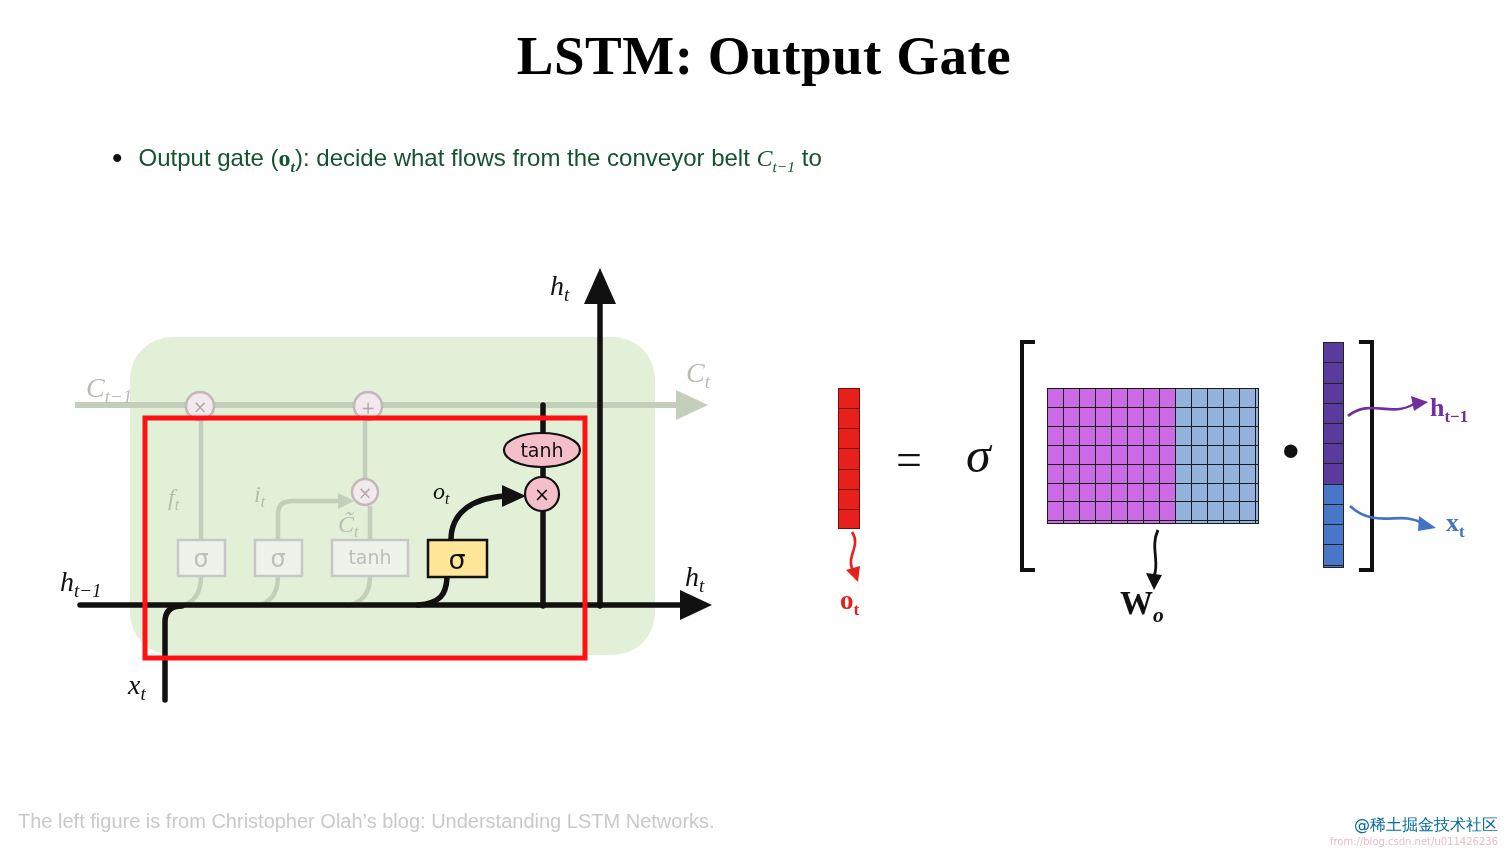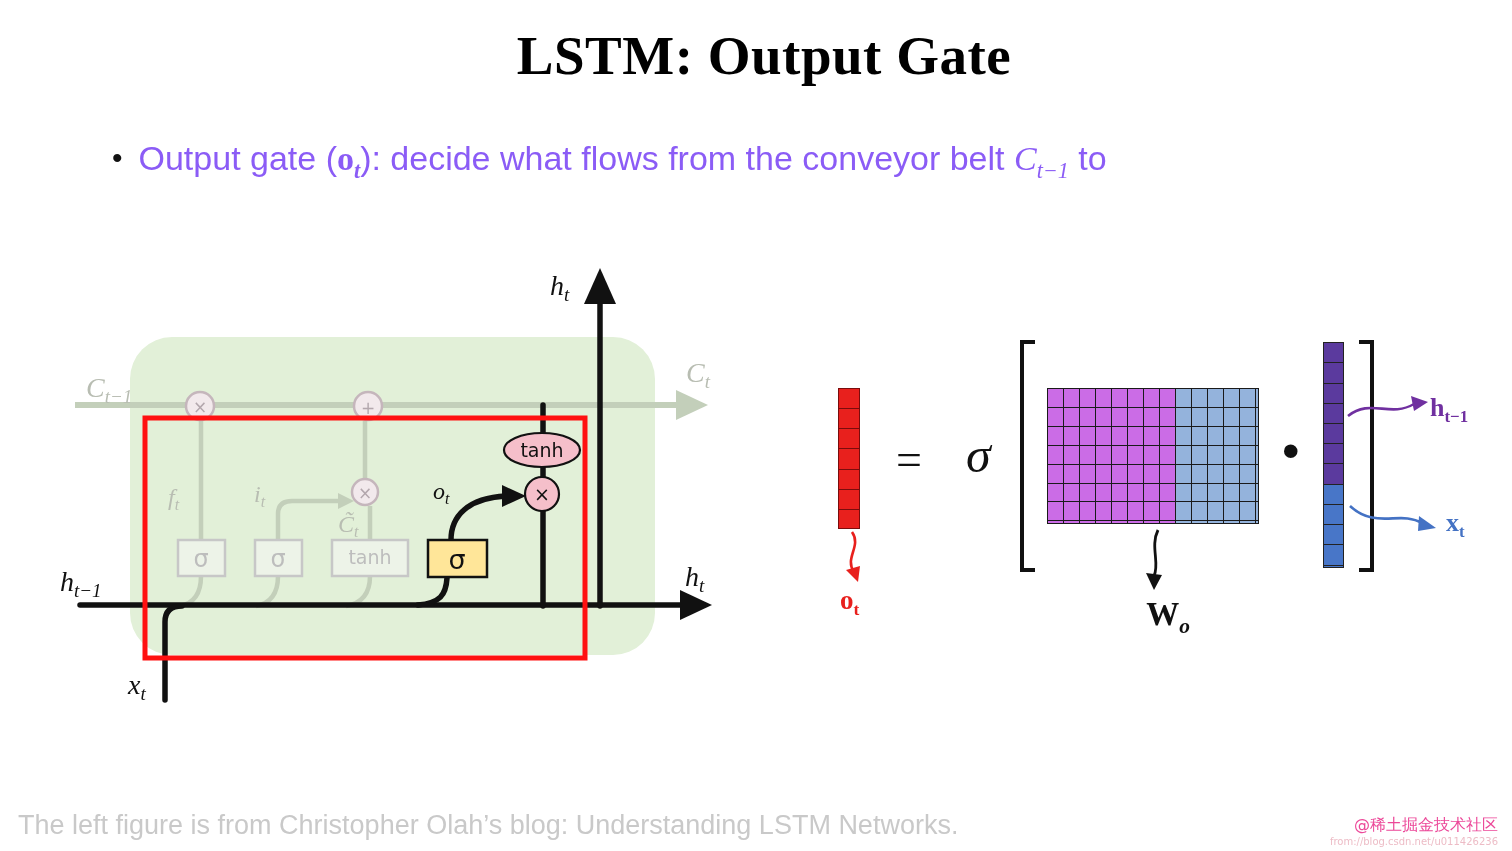--- a/index.html
+++ b/index.html
@@ -11,21 +11,21 @@
   
   .title {
     position:absolute; top:24px; left:0; width:100%;
     text-align:center; font-family:"Liberation Serif", serif;
     font-weight:700; font-size:55px; letter-spacing:0.5px; color:#000;padding-left:8px;
   }
 
   
   .bullet { position:absolute; left:112px; top:134px; width:1290px; display:flex; gap:16px; }
   .bullet-marker { font-size:30px; line-height:48px; }
-  .bullet-body { font-size:34px; line-height:48px; color:#8b5cf6; }
+  .bullet-body { font-size:24px; line-height:48px; color:#14532d; }
   .mit { font-family:"Liberation Serif", serif; font-style:italic; }
   .mbf { font-family:"Liberation Serif", serif; font-weight:700; }
   .bullet-body sub, .eq-lbl sub { font-size:65%; }
 
   
   .lstm-svg { position:absolute; left:40px; top:250px; }
   .cell-bg    { fill:var(--cell_green); }
   .faded-line { stroke:#c3cfba; stroke-width:4.5; fill:none; }
   .faded-line.thick { stroke-width:6; }
   .faded-fill { fill:#c3cfba; }
@@ -73,32 +73,32 @@
   }
   .bracket-l { left:200px; top:10px; width:15px; height:232px; box-sizing:border-box;
     border-left:4px solid #111; border-top:4px solid #111; border-bottom:4px solid #111; }
   .bracket-r { left:539px; top:10px; width:15px; height:232px; box-sizing:border-box;
     border-right:4px solid #111; border-top:4px solid #111; border-bottom:4px solid #111; }
   .eq-sign  { left:76px;  top:107px; font-size:46px; line-height:46px; font-family:"Liberation Serif", serif; }
   .eq-sigma { left:146px; top:100px; font-size:50px; line-height:50px; font-family:"Liberation Serif", serif; font-style:italic; }
   .eq-dot   { left:462px; top:96px;  font-size:50px; line-height:50px; }
   .eq-lbl   { font-family:"Liberation Serif", serif; font-weight:700; }
   .lbl-ot { left:20px;  top:255px; font-size:27px; color:var(--vector_red); }
-  .lbl-w  { left:300px; top:266px; width:70px; text-align:right; font-size:33px; color:#111; }
+  .lbl-w  { left:300px; top:255px; width:70px; text-align:left; font-size:33px; color:#111; }
   .lbl-h  { left:610px; top:63px;  font-size:26px; color:var(--label_purple); }
   .lbl-x  { left:626px; top:178px; font-size:26px; color:var(--label_blue); }
   .arrow-red    { left:22px;  top:200px; }
   .arrow-w      { left:322px; top:198px; }
   .arrow-purple { left:526px; top:62px; }
   .arrow-blue   { left:528px; top:170px; }
 
   
-  .footer { position:absolute; left:18px; top:810px; font-size:27px; color:#c9c9c9;text-align:center; }
+  .footer { position:absolute; left:18px; top:810px; font-size:20px; color:#c9c9c9;text-align:center; }
   .watermark { position:absolute; right:14px; bottom:4px; text-align:right; }
-  .wm-handle { font-size:16px; color:#ec4899; font-family:"DejaVu Sans", sans-serif; }
+  .wm-handle { font-size:16px; color:#0369a1; font-family:"DejaVu Sans", sans-serif; }
   .wm-url { font-size:10px; color:#edbcc6; font-family:"DejaVu Sans", sans-serif; }
 </style>
 </head>
 <body>
 
 <div class="slide">
 
   <div class="title">LSTM: Output Gate</div>
 
   <div class="bullet">

